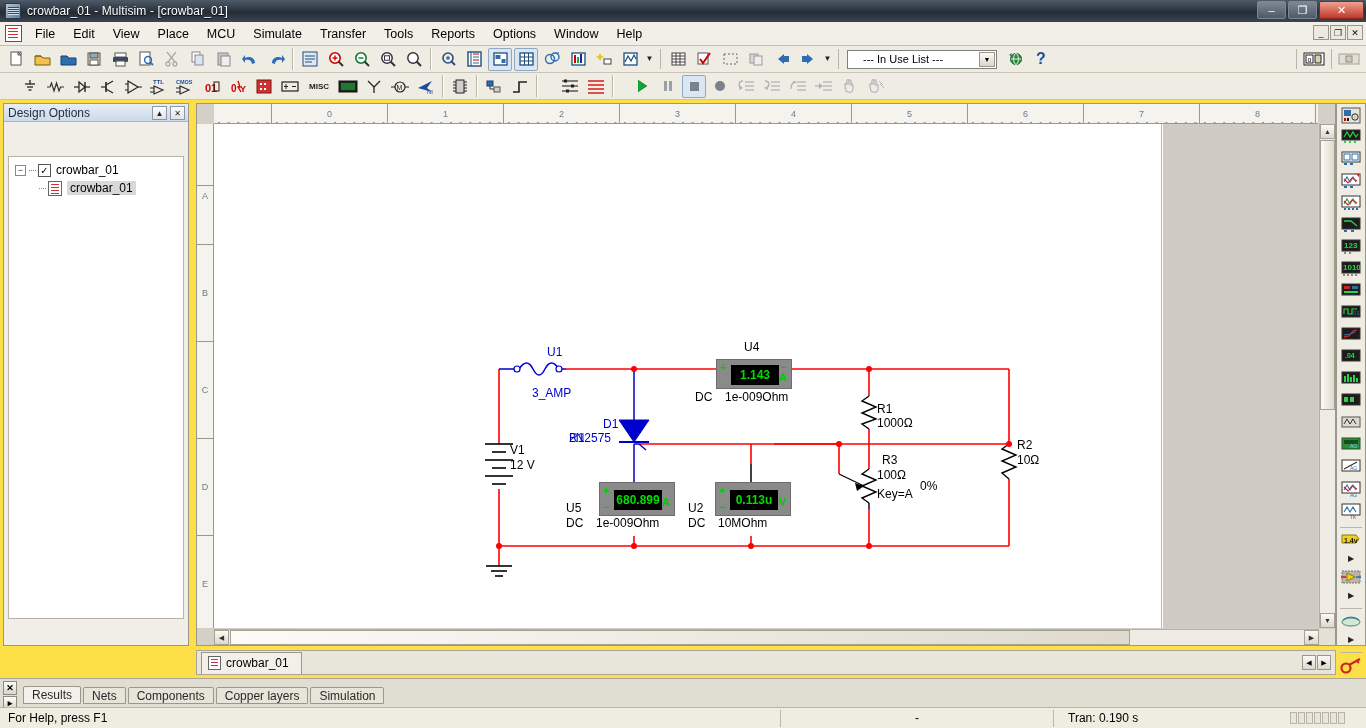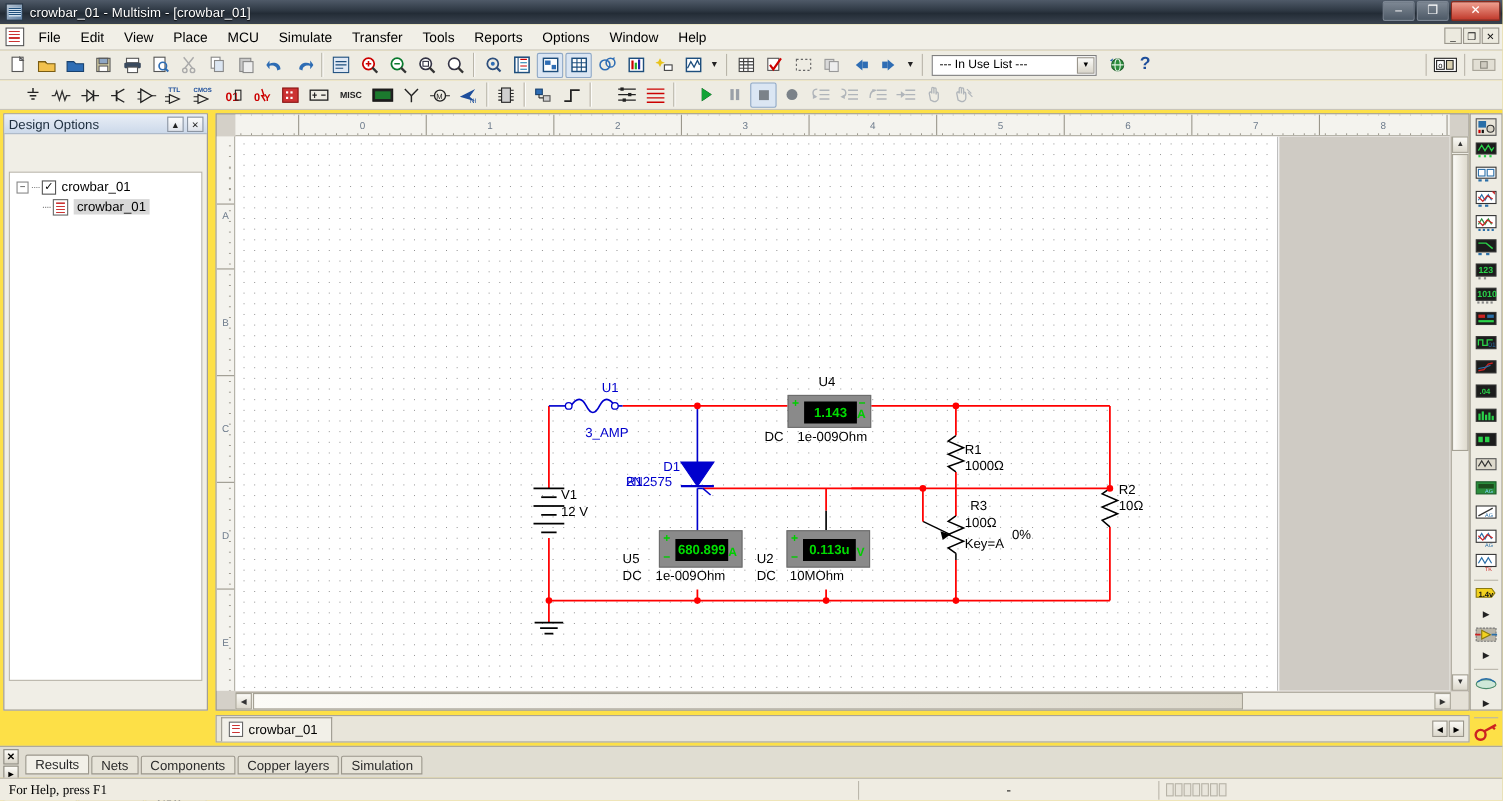--- a/index.html
+++ b/index.html
@@ -74,21 +74,21 @@
     width:24px; height:23px; margin:0 1px; display:flex; align-items:center; justify-content:center;
     border:1px solid transparent; border-radius:2px; position:relative; flex:none;
   }
   .tbtn.sunken { border:1px solid #8fa8c6; background:#dbe6f3; }
   .tb-sep { width:1px; height:20px; background:#b9b5a9; margin:0 4px; flex:none; }
   .tb-sep2 { width:2px; height:22px; border-left:1px solid #b9b5a9; border-right:1px solid #fff; margin:0 3px; flex:none;}
   .ico { font-size:13px; line-height:1; color:#203a5c; }
 
   .inuse {
     width:150px; height:19px; background:#fff; border:1px solid #7f7f7f;
-    display:flex; align-items:center; font-size:11px; color:#000; padding-left:6px;
+    display:flex; align-items:center; font-size:11px; color:#000; padding-left:15px;
     position:relative; margin-left:4px; flex:none;
   }
   .inuse .arrow {
     position:absolute; right:1px; top:1px; width:16px; height:15px;
     background:linear-gradient(to bottom,#fafaf8,#dad6cb); border:1px solid #9a968c;
     display:flex; align-items:center; justify-content:center; font-size:7px;
   }
 
   
   .dtb {
@@ -271,21 +271,21 @@
     height:17px; padding:0 8px; margin-left:2px; border:1px solid #9b978c;
     background:#e7e4d9; font-size:12px; display:flex; align-items:center; color:#2a2a2a;
     border-radius:2px 2px 0 0; margin-top:8px; overflow:hidden;
   }
   .sstab.active { background:#f2f0e8; height:18px; margin-top:7px; }
 
   
   .statusbar {
     position:absolute; left:0; bottom:0; width:1366px; height:21px;
     background:#efece2; border-top:1px solid #b8b4a8; display:flex; align-items:center;
-    font-size:12px; color:#000;font-family:Liberation Serif, serif;
+    font-size:12px; color:#000;
   }
   .sb-seg { height:19px; display:flex; align-items:center; padding:0 8px; }
   .sb-div { width:1px; height:17px; background:#bbb7ab; }
   .progress-cells { display:flex; gap:1px; padding-left:6px; }
   .pcell { width:7px; height:12px; border:1px solid #b7b3a7; background:#e9e6dc; }
 </style>
 </head>
 <body>
 
 <div class="app">
@@ -1305,20 +1305,21 @@
     <div class="sstab">Components</div>
     <div class="sstab">Copper layers</div>
     <div class="sstab">Simulation</div>
   </div>
 
   <div class="statusbar">
     <div class="sb-seg" style="width:780px">For Help, press F1</div>
     <div class="sb-div"></div>
     <div class="sb-seg" style="width:272px;justify-content:center">-</div>
     <div class="sb-div"></div>
+    <div class="sb-seg" style="width:230px;padding-left:14px">Tran: 0.190 s</div>
     <div class="progress-cells">
       <div class="pcell"></div>
       <div class="pcell"></div>
       <div class="pcell"></div>
       <div class="pcell"></div>
       <div class="pcell"></div>
       <div class="pcell"></div>
       <div class="pcell"></div>
     </div>
   </div>

